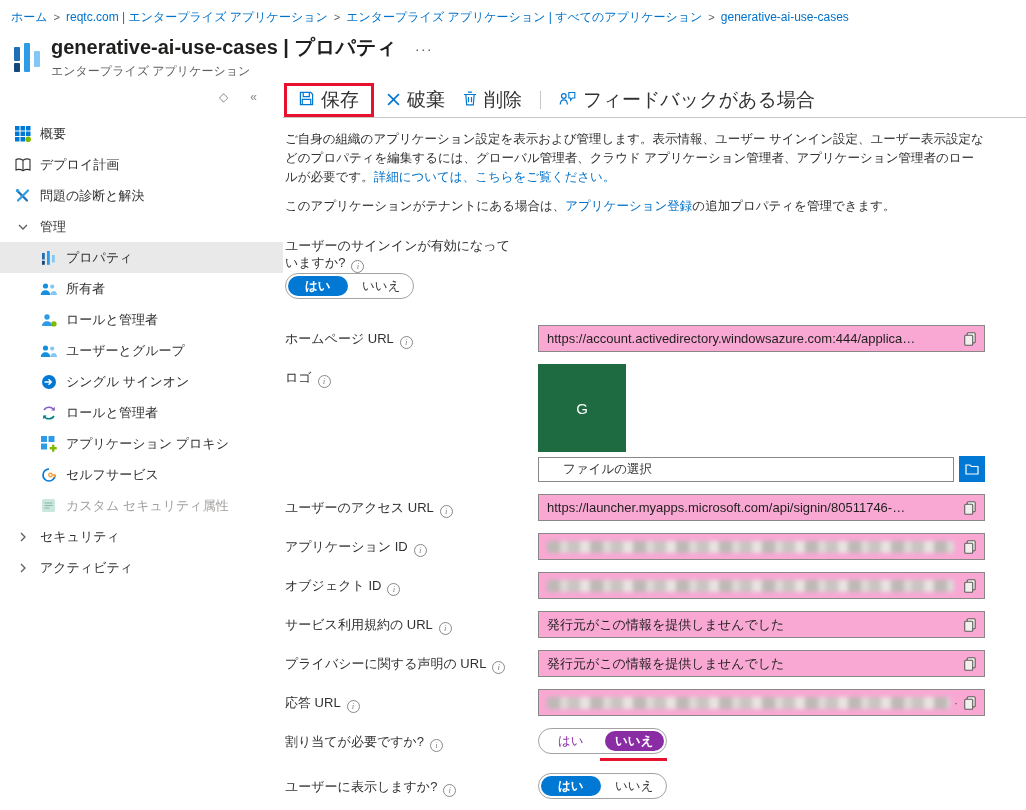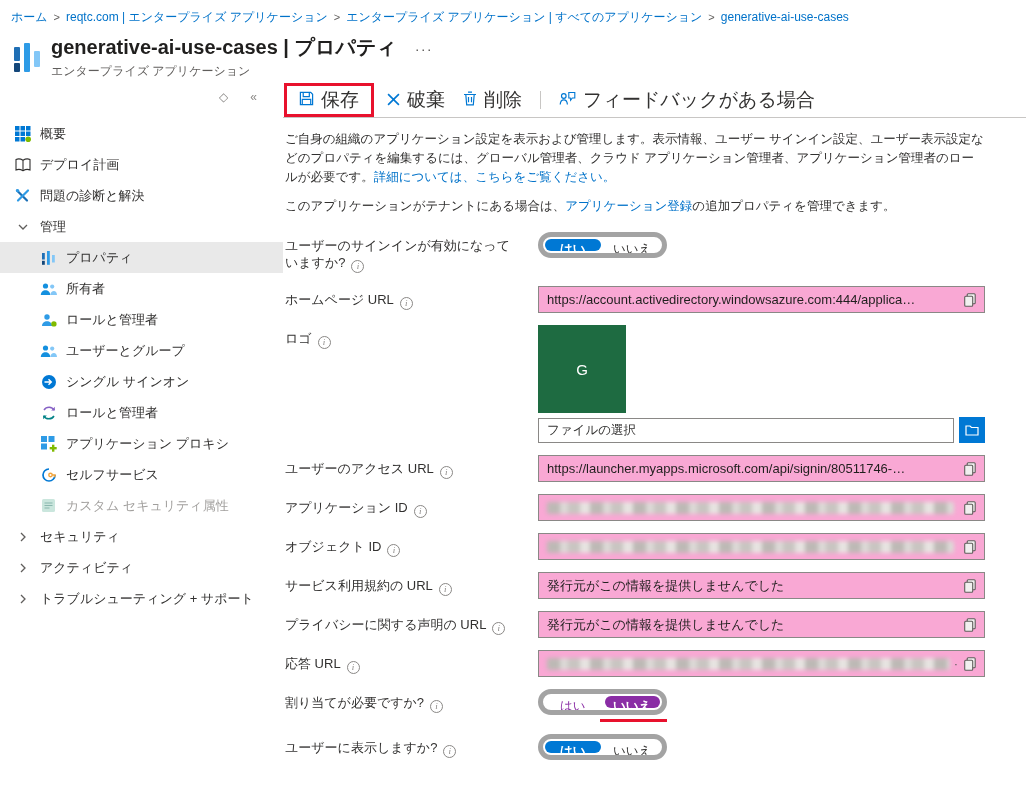--- a/index.html
+++ b/index.html
@@ -48,21 +48,21 @@
   
   .form { margin-top:16px; font-size:13px; width:700px; }
   .frow { display:flex; margin-bottom:12px; }
   .lab { width:253px; flex:none; padding:5px 24px 0 0; line-height:17px; }
   .req { color:#a4262c; margin:0 1px 0 3px; }
   .info { display:inline-block; width:13px; height:13px; border:1px solid #8a8886; border-radius:50%;
     font-size:9px; line-height:11px; text-align:center; color:#8a8886; margin-left:6px; vertical-align:-2px;
     font-family:"Liberation Serif","DejaVu Serif",serif; font-style:italic; }
   .ctl { width:447px; flex:none; }
 
-  .toggle { width:129px; height:26px; border:5px solid #a3a3a3; border-radius:14px; display:flex;
+  .toggle { width:129px; height:26px; border:1px solid #a3a3a3; border-radius:14px; display:flex;
     background:#fff; cursor:pointer; overflow:hidden; }
   .opt { flex:1; text-align:center; line-height:21px; font-size:12.5px; border-radius:11px; margin:2px; color:#323130; }
   .opt.on-blue { background:#0078d4; color:#fff; font-weight:700; }
   .toggle.purple .opt { color:#8a2da5; }
   .toggle.purple .opt.on-purple { background:#8a2da5; color:#fff; font-weight:700; }
   .red-underline { width:67px; height:3px; background:#e8112d; margin:4px 0 0 62px; }
 
   .tbox { height:27px; border:1px solid #757575; background:#fff; display:flex; align-items:center;
     padding:0 8px; font-size:13px; color:#201f1e; }
   .tbox .val { flex:1; white-space:nowrap; overflow:hidden; }
@@ -70,21 +70,21 @@
   .check { color:#6bb700; font-size:15px; font-weight:700; flex:none; }
   .copy-btn { flex:none; margin-left:6px; cursor:pointer; display:flex; }
   .redacted-bar { flex:1; height:12px; margin-right:4px; border-radius:2px;
     background:repeating-linear-gradient(90deg,#bdb9b5 0 13px,#dcd9d6 13px 21px,#c9c5c1 21px 33px,#e7e4e1 33px 43px);
     filter:blur(2px); }
 
   .logo-square { width:88px; height:88px; background:#1e6b41; color:#fff; display:flex;
     align-items:center; justify-content:center; font-size:15px; }
   .file-row { display:flex; align-items:center; margin-top:4px; }
   .file-input { flex:1; height:25px; border:1px solid #8a8886; display:flex; align-items:center;
-    padding:0 8px; font-size:12.5px; color:#323130; margin-right:5px; cursor:pointer; }
+    padding:0 24px; font-size:12.5px; color:#323130; margin-right:5px; cursor:pointer; }
   .folder-btn { width:26px; height:26px; background:#0078d4; border:1px solid #0078d4; display:flex;
     align-items:center; justify-content:center; flex:none; cursor:pointer; }
 </style>
 </head>
 <body>
 
 <div class="breadcrumb">
   <span class="crumb">ホーム</span><span class="sep">&gt;</span><span class="crumb">reqtc.com | エンタープライズ アプリケーション</span><span class="sep">&gt;</span><span class="crumb">エンタープライズ アプリケーション | すべてのアプリケーション</span><span class="sep">&gt;</span><span class="crumb">generative-ai-use-cases</span>
 </div>
 
@@ -263,28 +263,20 @@
           </span>
         <span>セキュリティ</span>
       </div>
       <div class="nav-item">
         <span class="chev">
             <svg width="12" height="12" viewBox="0 0 12 12">
               <path d="M4 2l4 4-4 4" fill="none" stroke="#605e5c" stroke-width="1.3"></path>
             </svg>
           </span>
         <span>アクティビティ</span>
-      </div>
-      <div class="nav-item">
-        <span class="chev">
-            <svg width="12" height="12" viewBox="0 0 12 12">
-              <path d="M4 2l4 4-4 4" fill="none" stroke="#605e5c" stroke-width="1.3"></path>
-            </svg>
-          </span>
-        <span>トラブルシューティング + サポート</span>
       </div>
     </div>
   </div>
 
   <div class="content">
     <div class="toolbar">
       <span class="annotation-box">
         <span class="tb-btn">
           <span><svg width="15" height="15" viewBox="0 0 16 16">
                 <path d="M1.5 1.5h11l2 2v11h-13z" fill="none" stroke="#0078d4" stroke-width="1.3"></path>
@@ -315,21 +307,21 @@
         <span>フィードバックがある場合</span>
       </span>
     </div>
 
     <div class="content-body">
       <div class="desc"><span>ご自身の組織のアプリケーション設定を表示および管理します。表示情報、ユーザー サインイン設定、ユーザー表示設定などのプロパティを編集するには、グローバル管理者、クラウド アプリケーション管理者、アプリケーション管理者のロールが必要です。</span><span class="link">詳細については、こちらをご覧ください。</span></div>
       <div class="desc p2"><span>このアプリケーションがテナントにある場合は、</span><span class="link">アプリケーション登録</span><span>の追加プロパティを管理できます。</span></div>
 
       <div class="form">
 
-        <div class="frow" style="margin-bottom:13px;">
+        <div class="frow" style="margin-bottom:26px;flex-direction:column;">
           <div class="lab"><span>ユーザーのサインインが有効になっていますか?</span><span class="info">i</span></div>
           <div class="ctl">
             <div class="toggle">
               <span class="opt on-blue">はい</span>
               <span class="opt">いいえ</span>
             </div>
           </div>
         </div>
 
 

